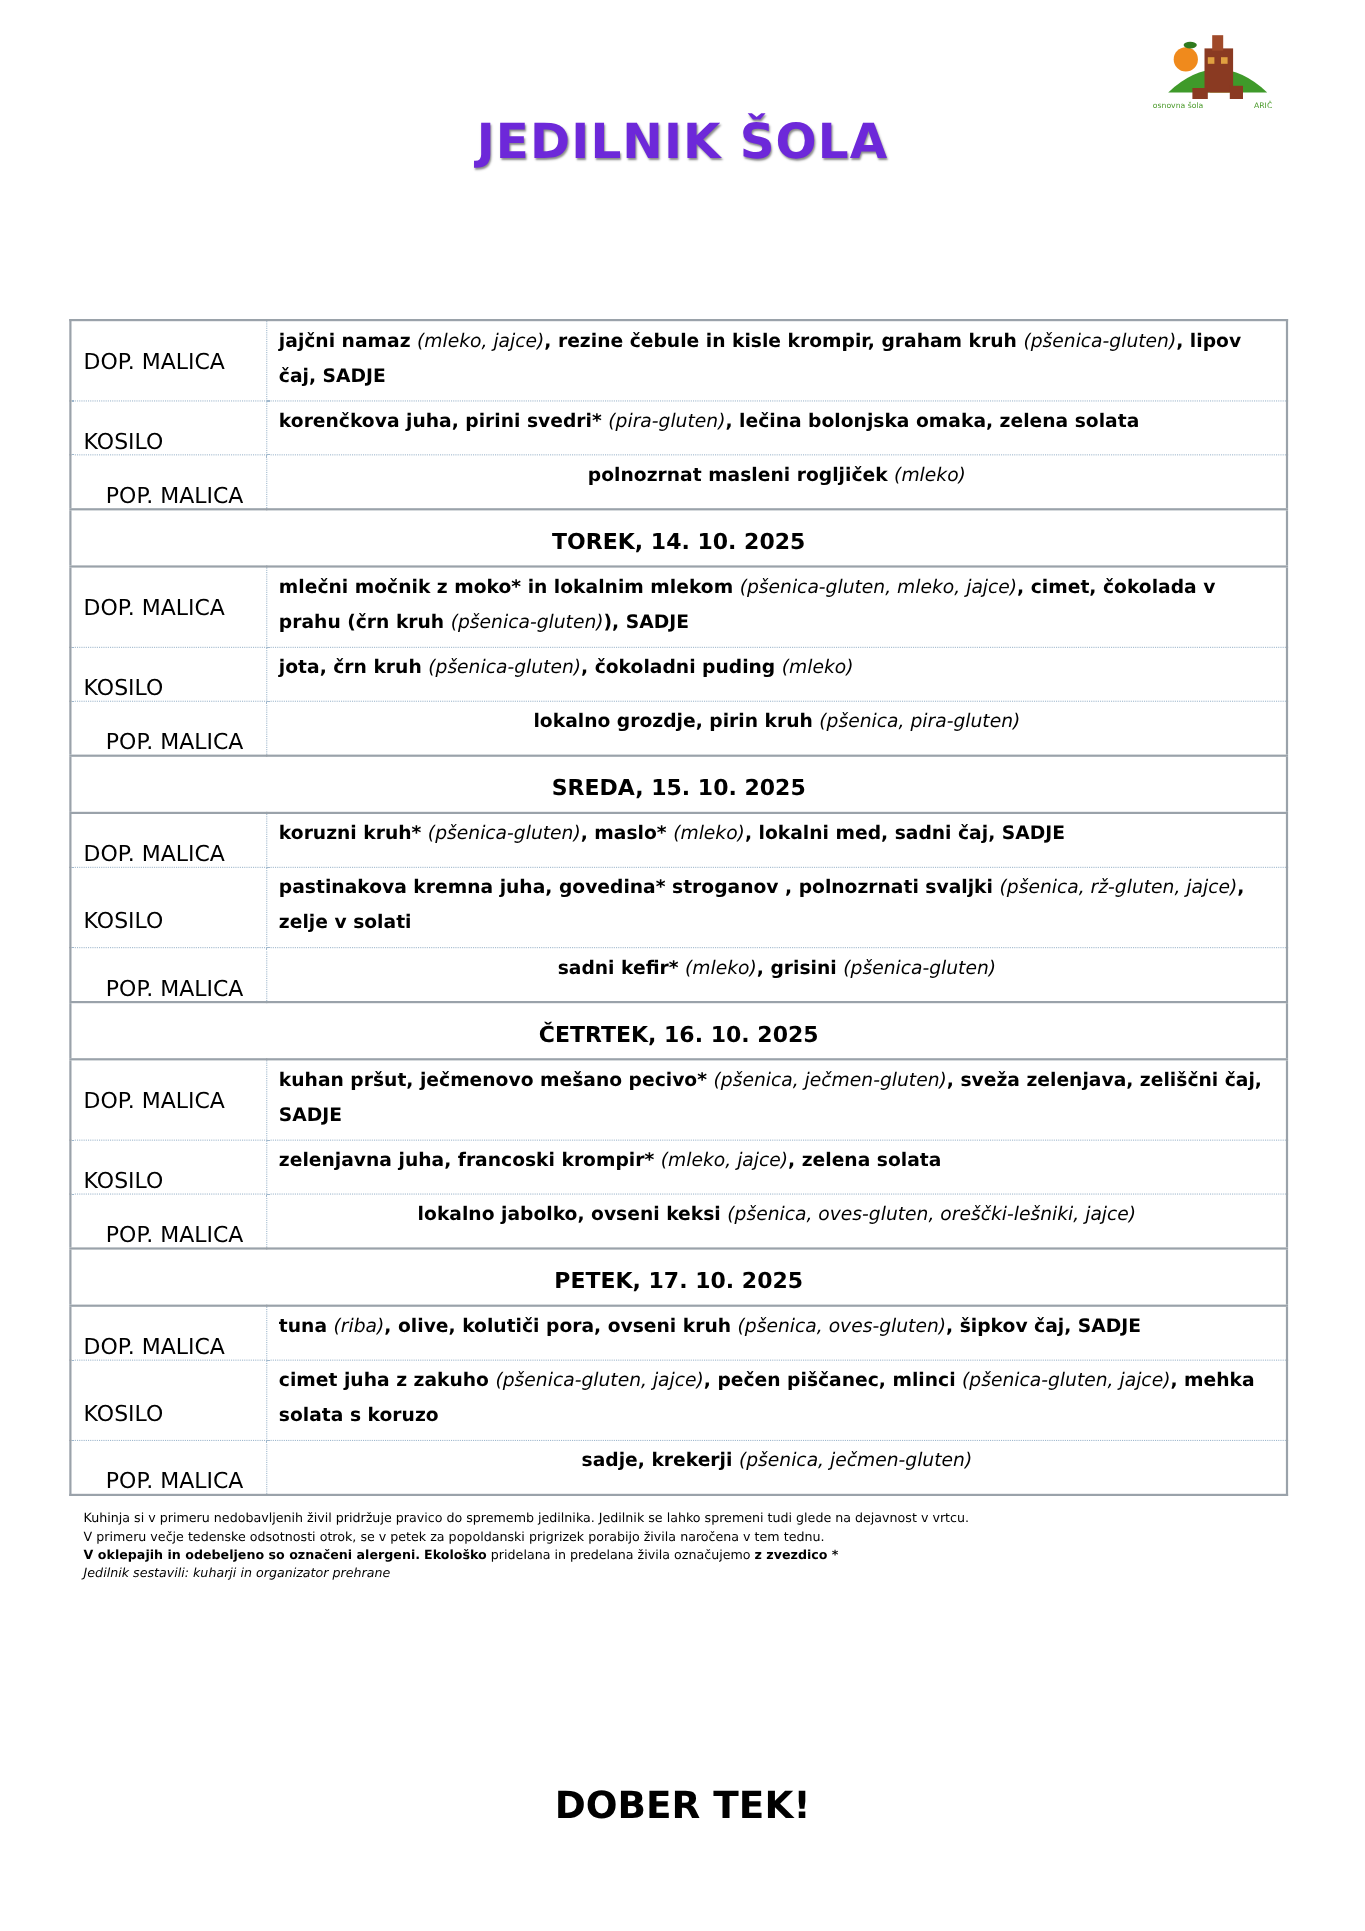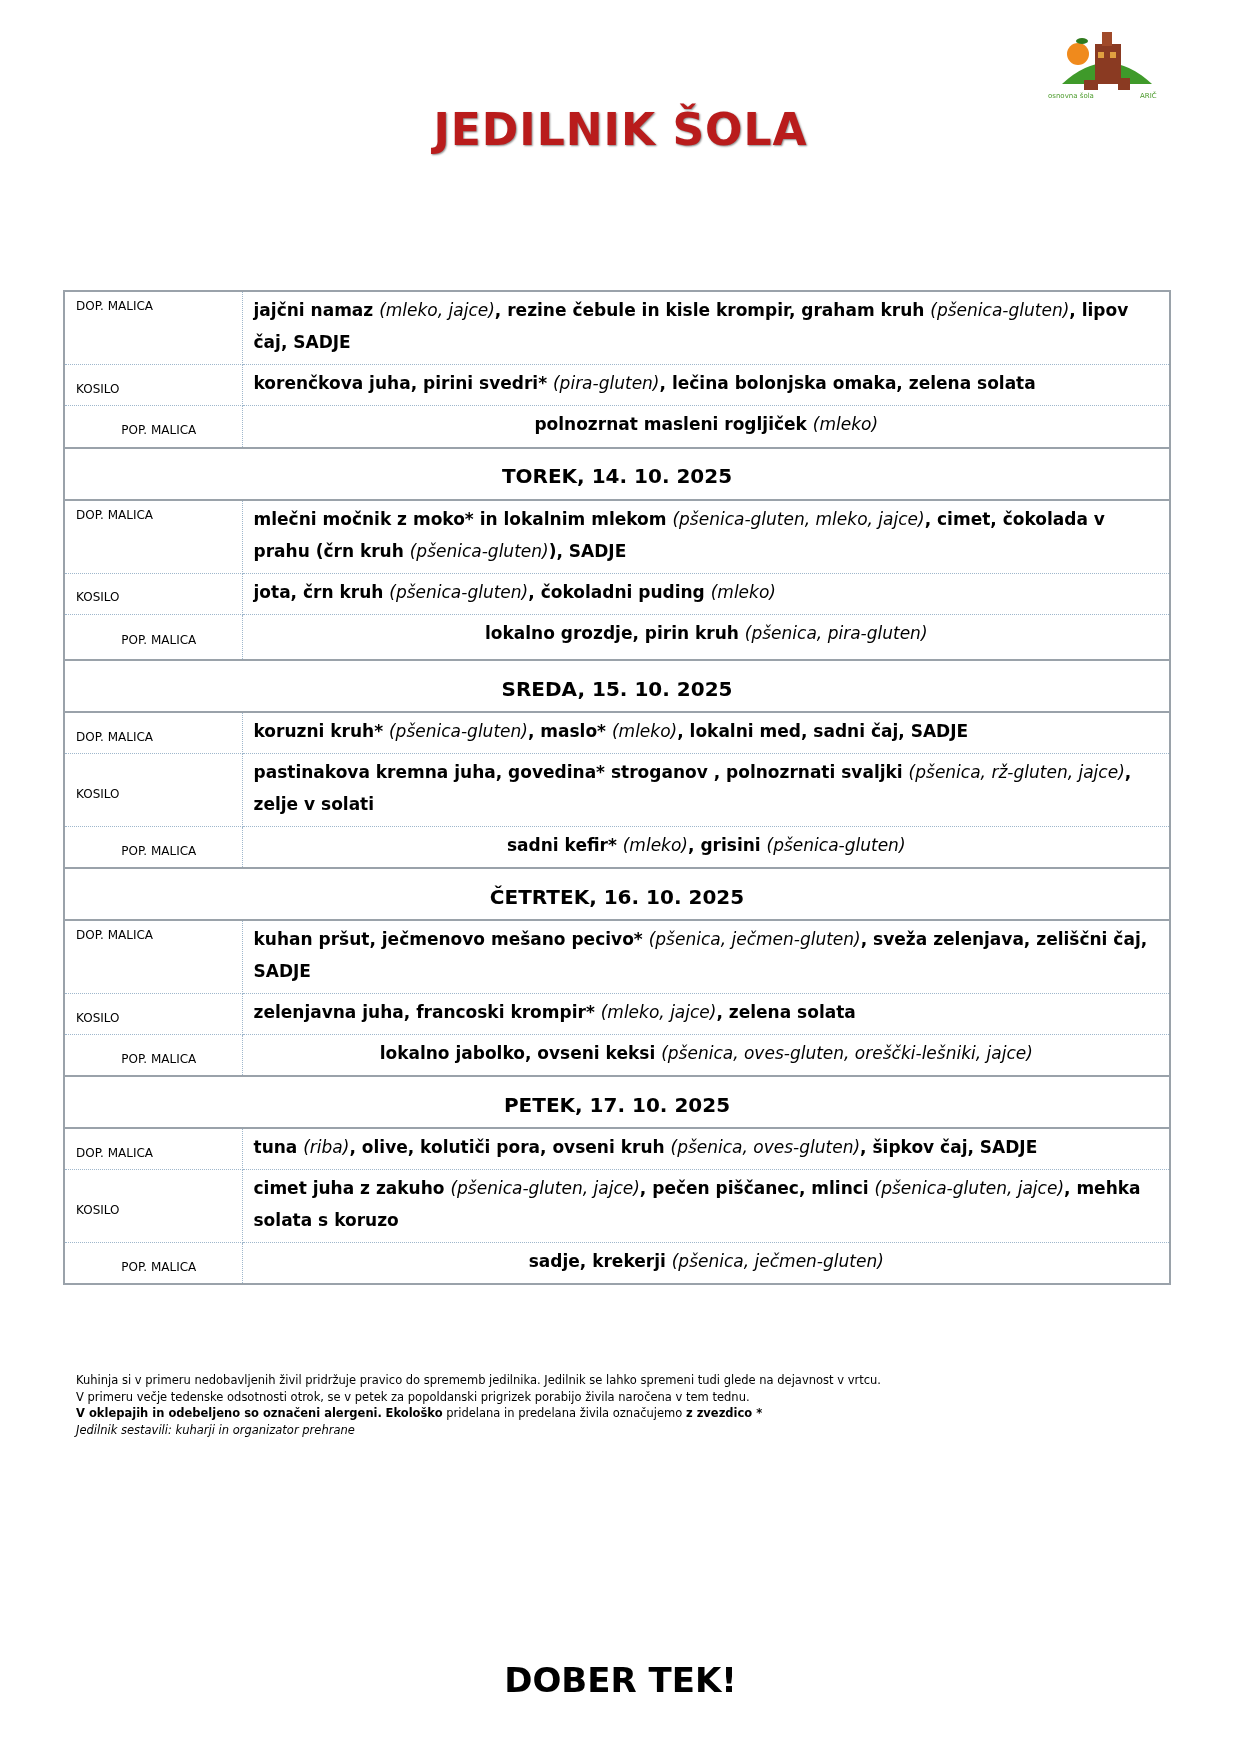--- a/index.html
+++ b/index.html
@@ -6,55 +6,55 @@
     body {
       width: 1241px; height: 1755px; position: relative; overflow: hidden;
       font-family: "DejaVu Sans", sans-serif; color: #000;
     }
     .logo {
       position: absolute; left: 1040px; top: 22px; width: 135px; height: 85px;
     }
     .title {
       position: absolute; left: 0; width: 1241px; top: 104px; text-align: center;
       font-family: "DejaVu Sans", sans-serif; font-weight: bold; font-size: 44px;
-      letter-spacing: 1px; color: #b91c1c;
+      letter-spacing: 1px; color: #6d28d9;
       text-shadow: 1px 1px 2px #888;
     }
     table.menu {
       position: absolute; left: 63px; top: 290px; width: 1108px;
       border-collapse: collapse; table-layout: fixed;
       border: 2px solid #9aa2aa;
     }
     table.menu col.c1 { width: 178px; }
     .day-row td {
       height: 52px; text-align: center; font-weight: bold; font-size: 20px;
       border-top: 2px solid #9aa2aa; border-bottom: 2px solid #9aa2aa;
       padding-top: 6px; box-sizing: border-box;
     }
     .meal-row td { border-bottom: 1px dotted #9fb7cc; vertical-align: top; }
     .meal-row td.lbl {
-      font-size: 12px; padding: 7px 0 0 11px; border-right: 1px dotted #9fb7cc;
+      font-size: 20px; padding: 24px 0 0 11px; border-right: 1px dotted #9fb7cc;
       vertical-align: middle;
       margin-left: 26px;
     }
     .meal-row td.lbl.top { vertical-align: top; }
     .meal-row td.txt {
       font-size: 17px; line-height: 32px; padding: 2px 10px 6px 11px; font-weight: bold;
     }
     .meal-row.last td { border-bottom: none; text-align: center; }
     .txt .al { font-weight: normal; font-style: italic; }
     .notes {
       position: absolute; left: 76px; top: 1372px; font-size: 11.5px; line-height: 16.5px;
       font-family: "DejaVu Sans", sans-serif;
     }
     .notes b { font-weight: bold; }
     .notes .it { font-style: italic; }
     .closing {
       position: absolute; left: 0; width: 1241px; top: 1622px; text-align: center;
-      font-weight: bold; font-size: 34px; font-family: "DejaVu Sans", sans-serif; margin-top: 38px;
+      font-weight: bold; font-size: 34px; font-family: "DejaVu Sans", sans-serif;
     }
   </style>
 </head>
 <body>
 
 <div class="logo">
   <svg width="135" height="85" viewBox="0 0 135 85">
     <path d="M22 62 Q67 20 112 62 Z" fill="#3f9a2a"></path>
     <path d="M60 62 Q70 40 78 62 Z" fill="#c0702a"></path>
     <rect x="55" y="22" width="26" height="40" fill="#8a3a22"></rect>

